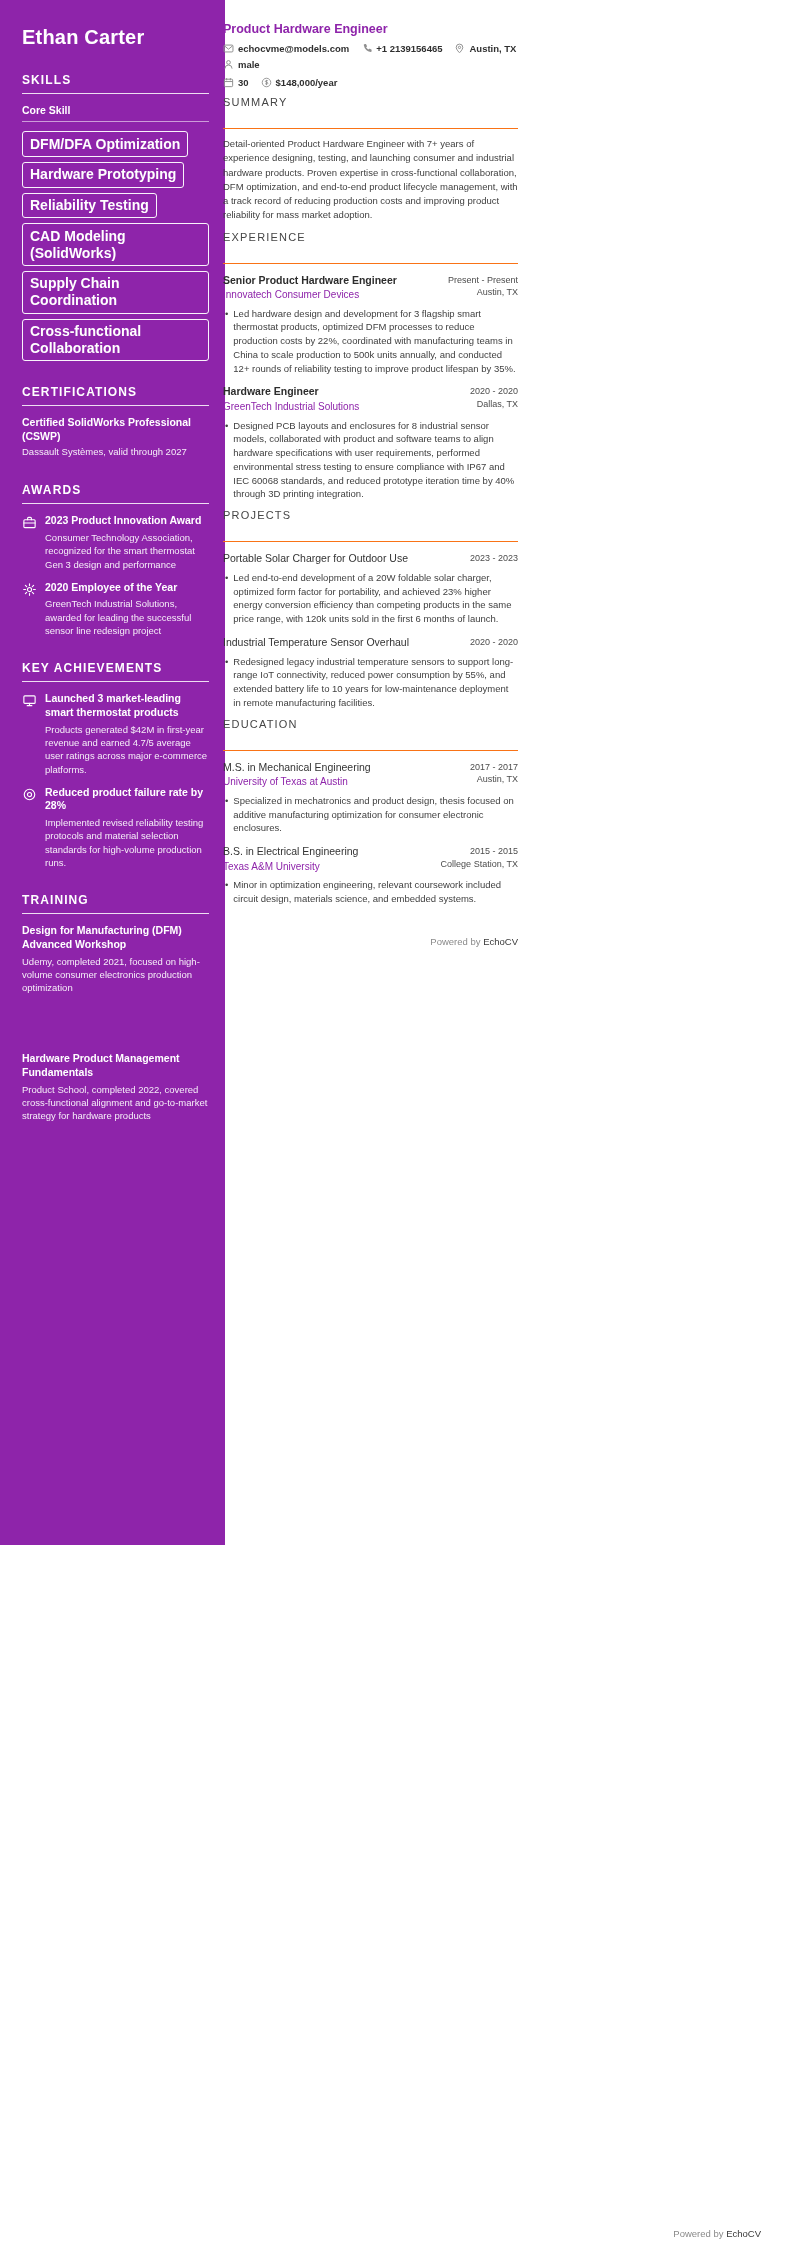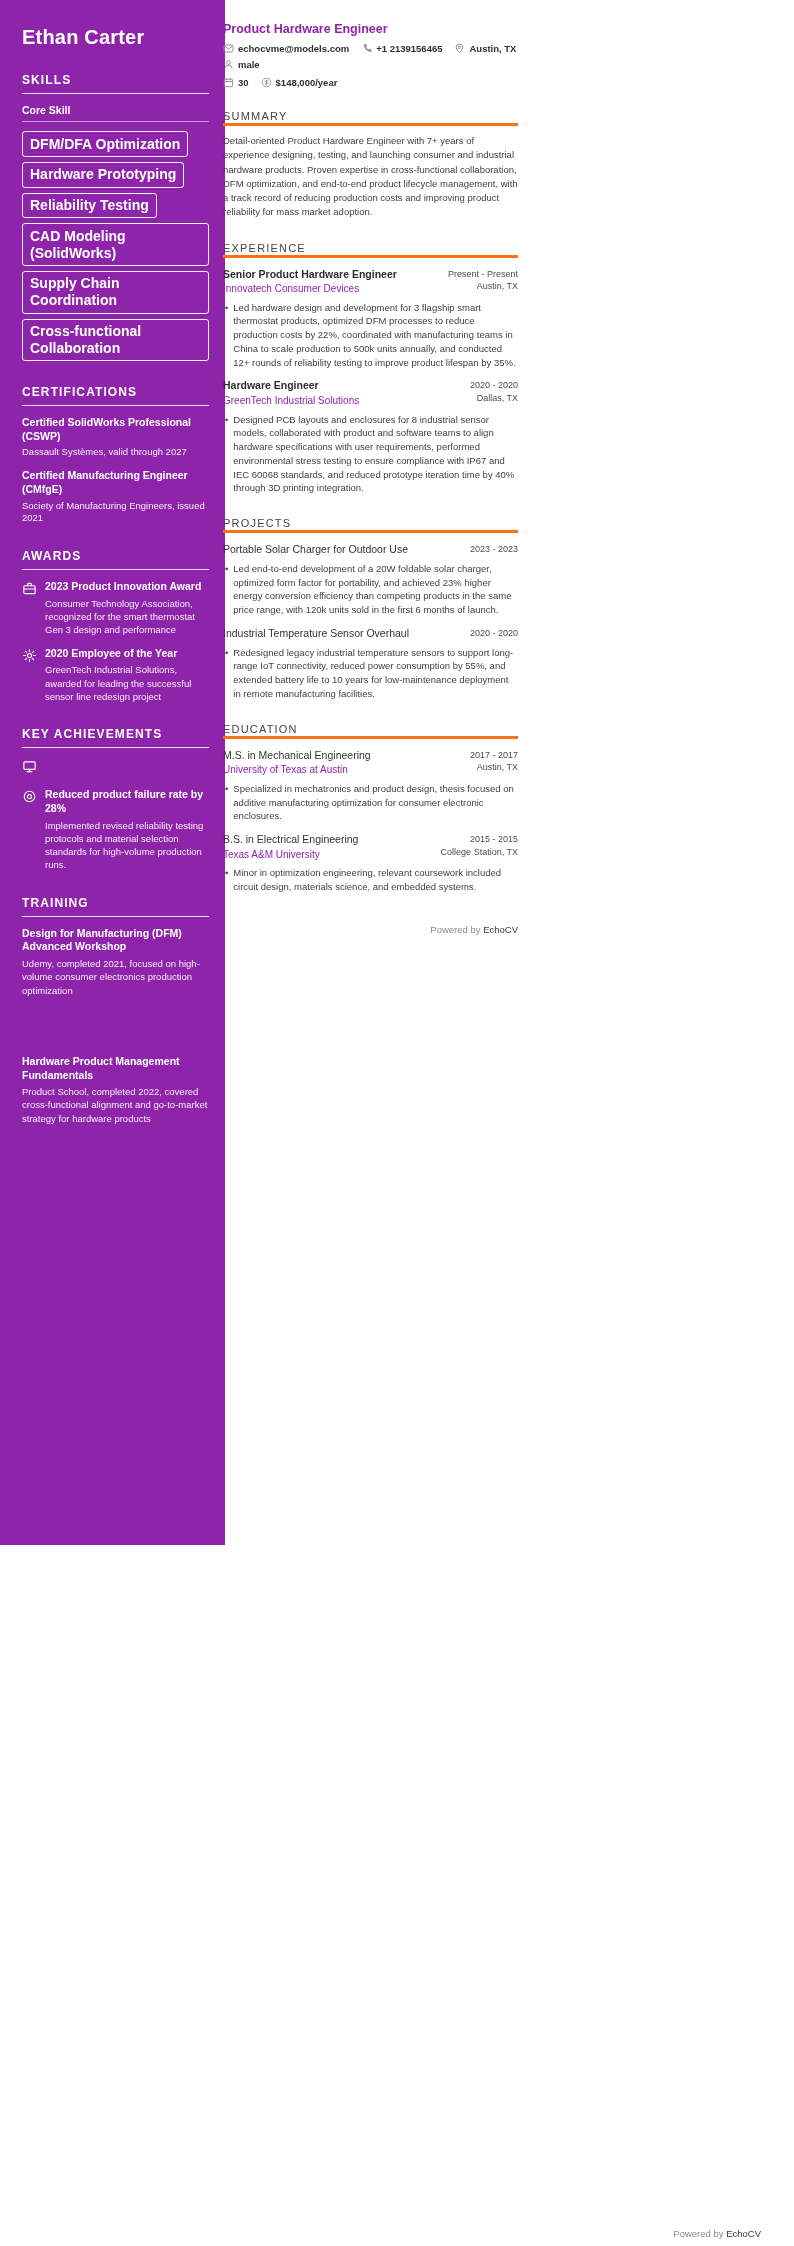--- a/index.html
+++ b/index.html
@@ -40,21 +40,21 @@
   .train-title { font-size: 10.5px; font-weight: 700; line-height: 1.3; }
   .train-desc { margin-top: 3px; font-size: 9.5px; line-height: 1.4; color: rgba(255,255,255,.92); }
   .page-gap { height: 48px; }
   
   .main { position: absolute; left: 223px; top: 22px; width: 295px; color: #3b3b3b; }
   .main-title { font-size: 12.5px; font-weight: 700; color: #8e24aa; }
   .contact-row { display: flex; flex-wrap: wrap; align-items: center; gap: 5px 12px; margin-top: 7px; }
   .contact-item { display: flex; align-items: center; gap: 4px; font-size: 9.5px; font-weight: 700; color: #2f2f2f; }
   .cicon { display: inline-flex; align-items: center; }
   .section-header {
-    margin-top: 22px; padding-bottom: 1px; border-bottom: 3px solid #f97316;
+    margin-top: 8px; padding-bottom: 20px; border-bottom: 1px solid #f97316;
     font-size: 11px; letter-spacing: 1.2px; color: #454545;
   }
   .summary-text { margin-top: 8px; font-size: 9.5px; line-height: 1.5; color: #3f3f3f; }
   .entry { margin-top: 10px; }
   .row { display: flex; justify-content: space-between; align-items: flex-start; }
   .entry-title { font-size: 10.5px; font-weight: 700; color: #2d2d2d; line-height: 1.3; }
   .entry-title.plain { font-weight: 400; color: #333333; }
   .entry-dates { font-size: 9px; color: #4c4c4c; white-space: nowrap; margin-left: 10px; padding-top: 1px; }
   .entry-company { font-size: 10px; color: #8e24aa; line-height: 1.35; margin-top: 1px; }
   .entry-location { font-size: 9px; color: #4c4c4c; text-align: right; margin-left: 10px; max-width: 80px; }
@@ -81,24 +81,20 @@
       <div class="badge-row"><span class="badge">CAD Modeling (SolidWorks)</span></div>
       <div class="badge-row"><span class="badge">Supply Chain Coordination</span></div>
       <div class="badge-row"><span class="badge">Cross-functional Collaboration</span></div>
     </div>
 
     <div class="s-header">CERTIFICATIONS</div>
     <div class="cert">
       <div class="cert-title">Certified SolidWorks Professional (CSWP)</div>
       <div class="cert-sub">Dassault Systèmes, valid through 2027</div>
     </div>
-    <div class="cert">
-      <div class="cert-title">Certified Manufacturing Engineer (CMfgE)</div>
-      <div class="cert-sub">Society of Manufacturing Engineers, issued 2021</div>
-    </div>
 
     <div class="s-header">AWARDS</div>
     <div class="icon-item">
       <span class="ic">
         <svg viewBox="0 0 16 16" width="15" height="15">
             <g fill="none" stroke="#ffffff" stroke-width="1.2" stroke-linecap="round" stroke-linejoin="round">
               <rect x="2" y="5" width="12" height="8.5" rx="1"></rect>
               <path d="M6 5V3.5a1 1 0 0 1 1-1h2a1 1 0 0 1 1 1V5"></path>
               <path d="M2 8.5h12"></path>
             </g>
@@ -127,20 +123,24 @@
     <div class="s-header">KEY ACHIEVEMENTS</div>
     <div class="icon-item">
       <span class="ic">
         <svg viewBox="0 0 16 16" width="15" height="15">
             <g fill="none" stroke="#ffffff" stroke-width="1.2" stroke-linecap="round">
               <rect x="2" y="3" width="12" height="8" rx="1"></rect>
               <path d="M8 11v2.5M5.5 13.5h5"></path>
             </g>
           </svg>
       </span>
+      <span class="tx">
+        <div class="ii-title">Launched 3 market-leading smart thermostat products</div>
+        <div class="ii-desc">Products generated $42M in first-year revenue and earned 4.7/5 average user ratings across major e-commerce platforms.</div>
+      </span>
     </div>
     <div class="icon-item">
       <span class="ic">
         <svg viewBox="0 0 16 16" width="15" height="15">
             <g fill="none" stroke="#ffffff" stroke-width="1.2">
               <circle cx="8" cy="8" r="5.6"></circle>
               <circle cx="8" cy="8" r="2.2"></circle>
             </g>
           </svg>
       </span>

